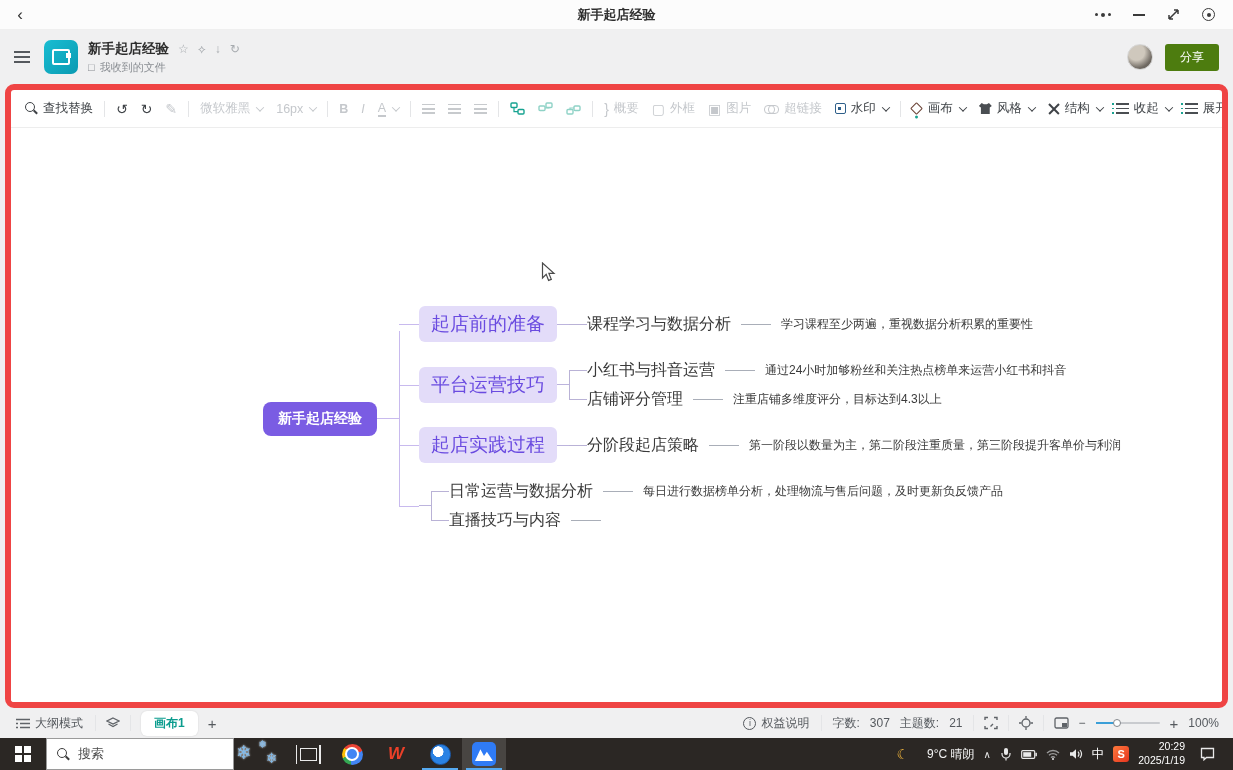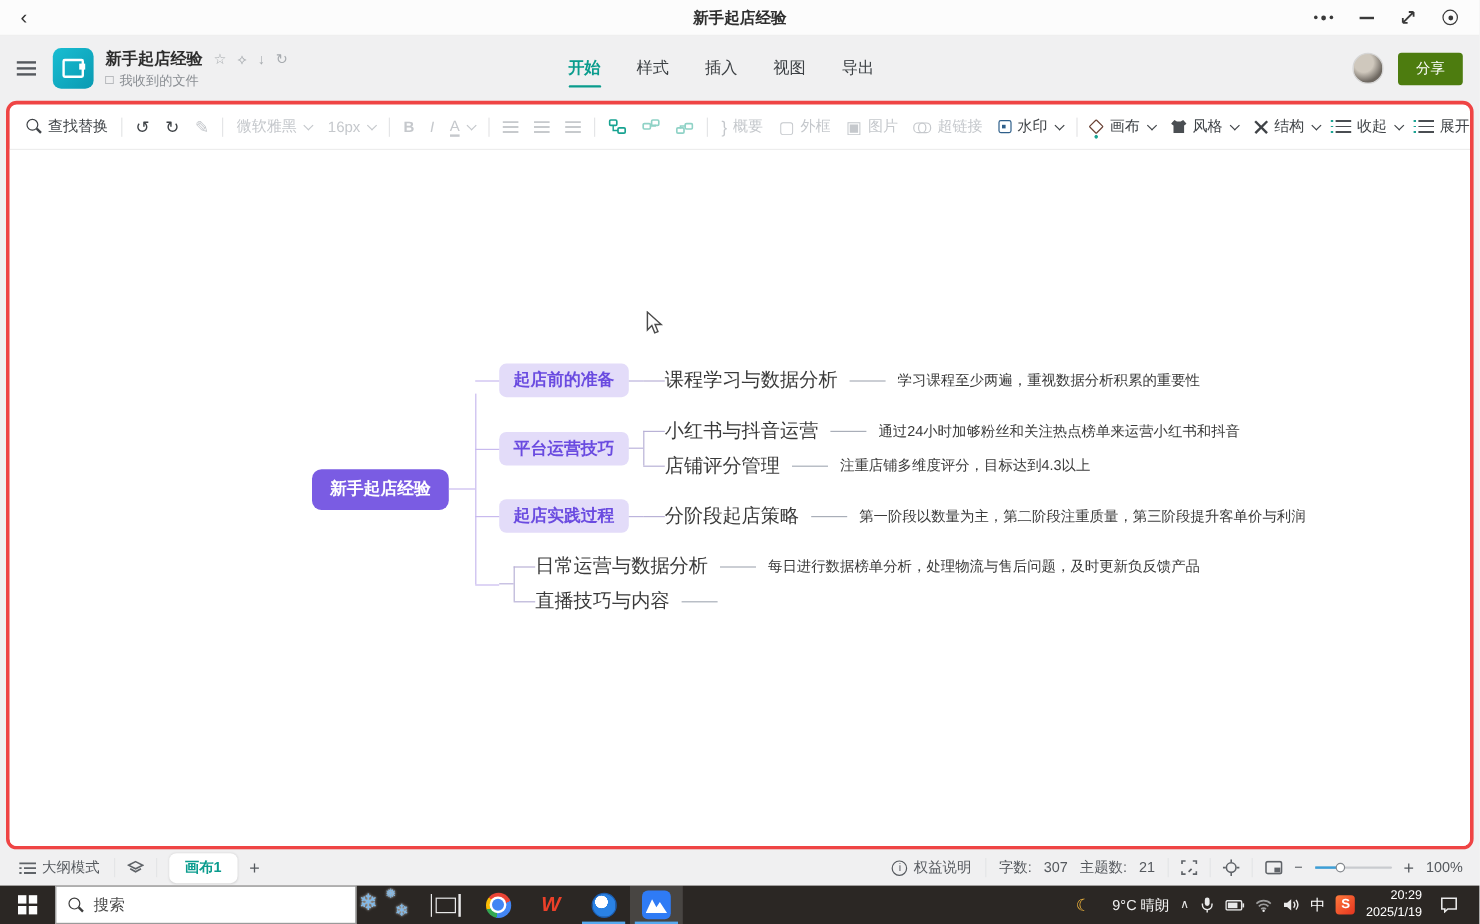--- a/index.html
+++ b/index.html
@@ -45,21 +45,21 @@
   .tab.active::after { content:''; position:absolute; left:2px; right:2px; bottom:-1px; height:2.5px;
     background:#0a9c8d; border-radius:2px; }
   .header-right { margin-left:auto; display:flex; align-items:center; gap:12px; }
   .avatar { width:26px; height:26px; border-radius:50%;
     background:radial-gradient(circle at 35% 30%, #cfc8bd 0 35%, #6e6861 70%); border:1px solid #d6d6d6; cursor:pointer; }
   .share-btn { background:#4d7c0f; color:#fff; font-size:12px; padding:5px 15px; border-radius:3px;
     cursor:pointer; }
 
   
   .panel { position:absolute; left:5px; right:5px; top:84px; bottom:62px; background:#fff;
-    border:3px solid #ef4444; border-radius:9px; overflow:hidden; }
+    border:6px solid #ef4444; border-radius:9px; overflow:hidden; }
   .toolbar { height:38px; display:flex; align-items:center; gap:9px; padding:0 12px;
     border-bottom:1px solid #ededed; font-size:12.5px; color:#3f4347; white-space:nowrap; }
   .tbtn { display:flex; align-items:center; gap:5px; cursor:pointer; padding:3px 2px; }
   .tbtn.dis { color:#c5c8cc; }
   .sep { width:1px; height:16px; background:#e4e5e7; flex:none; }
   .chev { display:inline-block; width:6px; height:6px; border-right:1.3px solid currentColor;
     border-bottom:1.3px solid currentColor; transform:rotate(45deg) translate(-1px,-1px); margin-left:2px; }
   .mag { position:relative; width:13px; height:13px; flex:none; }
   .mag::before { content:''; position:absolute; width:8px; height:8px; border:1.7px solid currentColor;
     border-radius:50%; left:0; top:0; }
@@ -96,21 +96,21 @@
   .mindmap { position:absolute; left:252px; top:178px; display:flex; align-items:center; }
   .root-node { background:#7a5ce3; color:#fff; font-size:14px; font-weight:bold; padding:8px 15px;
     border-radius:8px; cursor:pointer; flex:none; }
   .trunk { width:22px; border-top:1.6px solid #c8baee; flex:none; }
   .branches { display:flex; flex-direction:column; gap:17px; padding-left:20px; position:relative; }
   .branches::before { content:''; position:absolute; left:0; top:25px; bottom:25px;
     border-left:1.6px solid #c8baee; }
   .branch { display:flex; align-items:center; position:relative; }
   .branch::before { content:''; position:absolute; left:-20px; top:50%; width:20px;
     border-top:1.6px solid #c8baee; }
-  .bnode { background:#e3dcf9; color:#6a4be0; font-size:14px; font-weight:bold; padding:5px 12px;
+  .bnode { background:#e3dcf9; color:#6a4be0; font-size:19px; font-weight:normal; padding:5px 12px;
     border-radius:6px; cursor:pointer; flex:none; }
   .blink { width:12px; border-top:1.6px solid #bcb4dd; flex:none; }
   .children { display:flex; flex-direction:column; gap:7px; padding-left:18px; margin-left:0;
     position:relative; }
   .children::before { content:''; position:absolute; left:0; top:11px; bottom:11px;
     border-left:1.5px solid #b9b2d6; }
   .child { display:flex; align-items:center; height:22px; position:relative; cursor:pointer; }
   .child::before { content:''; position:absolute; left:-18px; top:50%; width:18px;
     border-top:1.5px solid #b9b2d6; }
   .topic { font-size:16px; color:#3a3a3a; }
@@ -133,21 +133,21 @@
     background:#fff; border:1.6px solid #85898e; }
   .plus-g { font-size:15px; }
 
   
   .taskbar { position:absolute; left:0; right:0; bottom:0; height:32px; background:#2b2724;
     display:flex; align-items:stretch; color:#e9e9e9; }
   .tk-btn { display:flex; align-items:center; justify-content:center; cursor:pointer; position:relative; }
   .start { width:46px; }
   .winlogo { display:grid; grid-template-columns:7px 7px; grid-template-rows:7px 7px; gap:1.5px; }
   .winlogo i { background:#fdfdfd; }
-  .tk-search { width:251px; background:#fff; color:#4a4a4a; display:flex; align-items:center; gap:8px;
+  .tk-search { width:188px; background:#fff; color:#4a4a4a; display:flex; align-items:center; gap:8px;
     padding:0 10px; font-size:13px; border:1px solid #9a9a9a; cursor:text; }
   .tk-search .mag { color:#3d3d3d; }
   .snowwrap { position:relative; width:52px; }
   .snow { position:absolute; color:#7fb9ea; text-shadow:0 0 2px #fff; }
   .tk-apps { display:flex; }
   .tk-apps .tk-btn { width:44px; }
   .tk-btn.open::after { content:''; position:absolute; left:4px; right:4px; bottom:0; height:2.5px;
     background:#56a9ef; }
   .tk-btn.active-app { background:rgba(255,255,255,.14); }
   .taskview { width:17px; height:13px; border:1.6px solid #e9e9e9; position:relative; }
@@ -207,27 +207,20 @@
         <span class="doc-ic">☆</span>
         <span class="doc-ic">⟡</span>
         <span class="doc-ic">↓</span>
         <span class="doc-ic">↻</span>
       </div>
       <div class="doc-line2">
         <span>□</span>
         <span>我收到的文件</span>
       </div>
     </div>
-    <div class="tabs">
-      <span class="tab active">开始</span>
-      <span class="tab">样式</span>
-      <span class="tab">插入</span>
-      <span class="tab">视图</span>
-      <span class="tab">导出</span>
-    </div>
     <div class="header-right">
       <span class="avatar"></span>
       <span class="share-btn">分享</span>
     </div>
   </div>
 
   <div class="panel">
     <div class="toolbar">
       <span class="tbtn">
         <span class="mag"></span>

